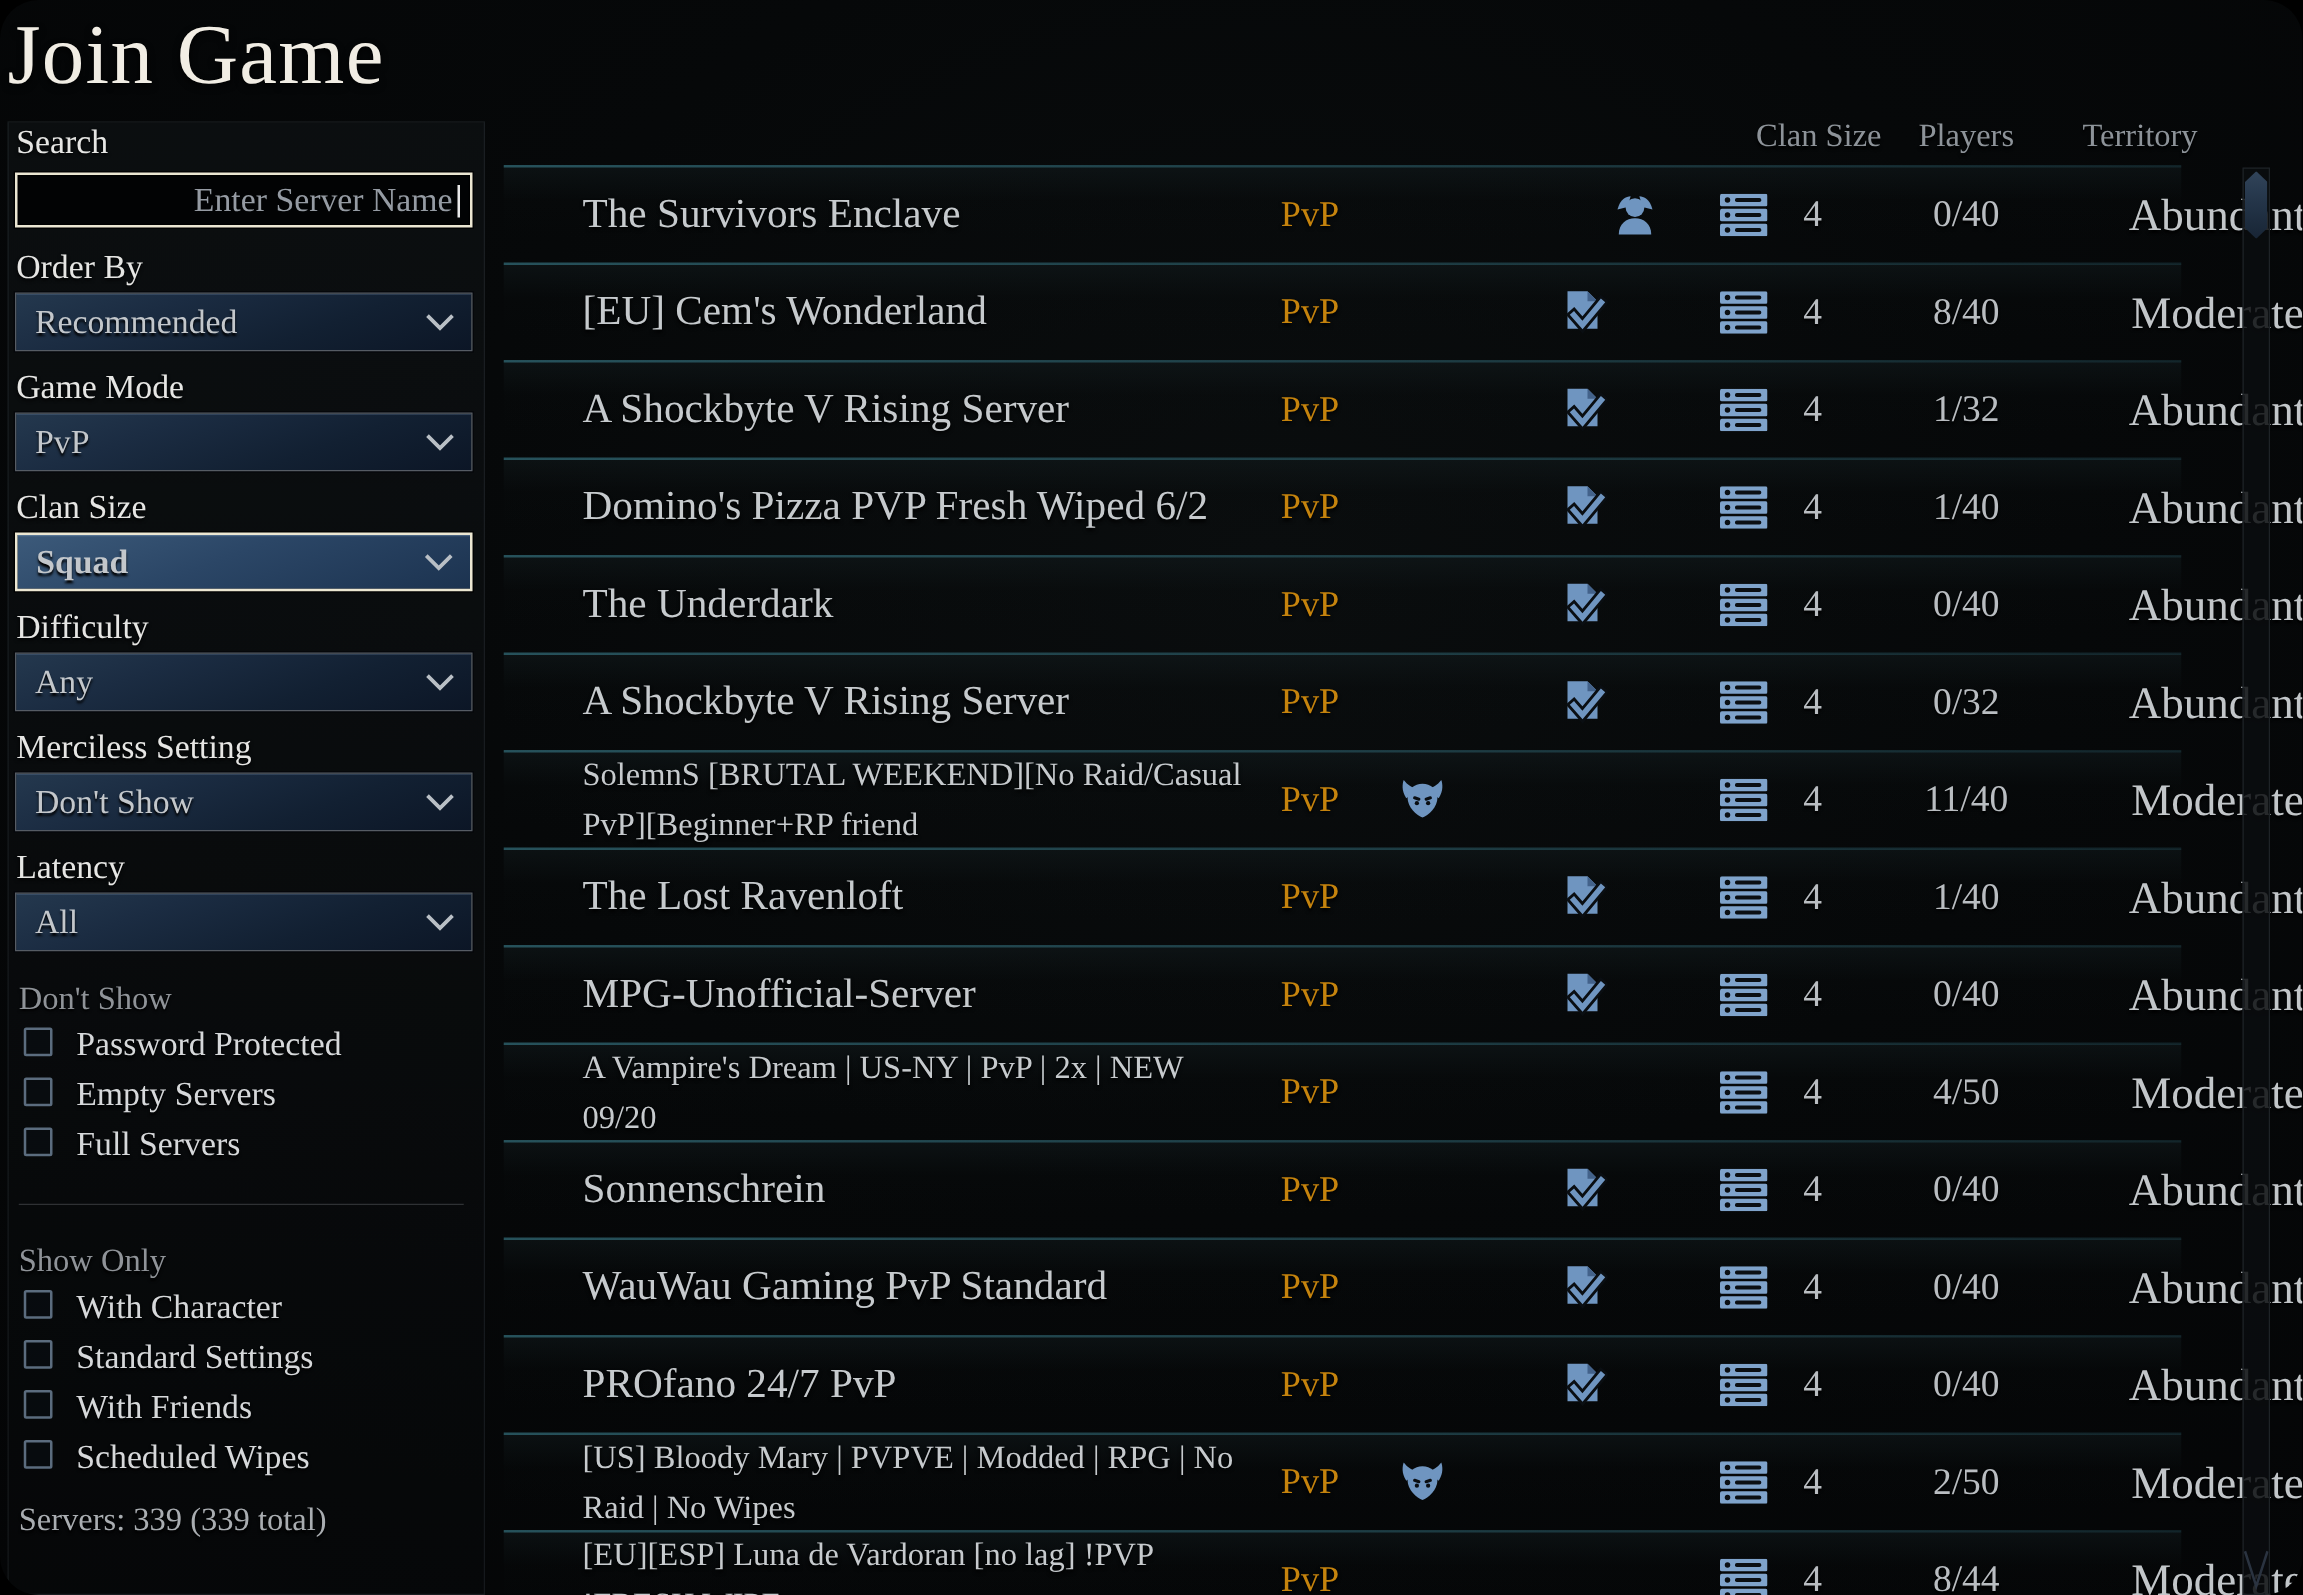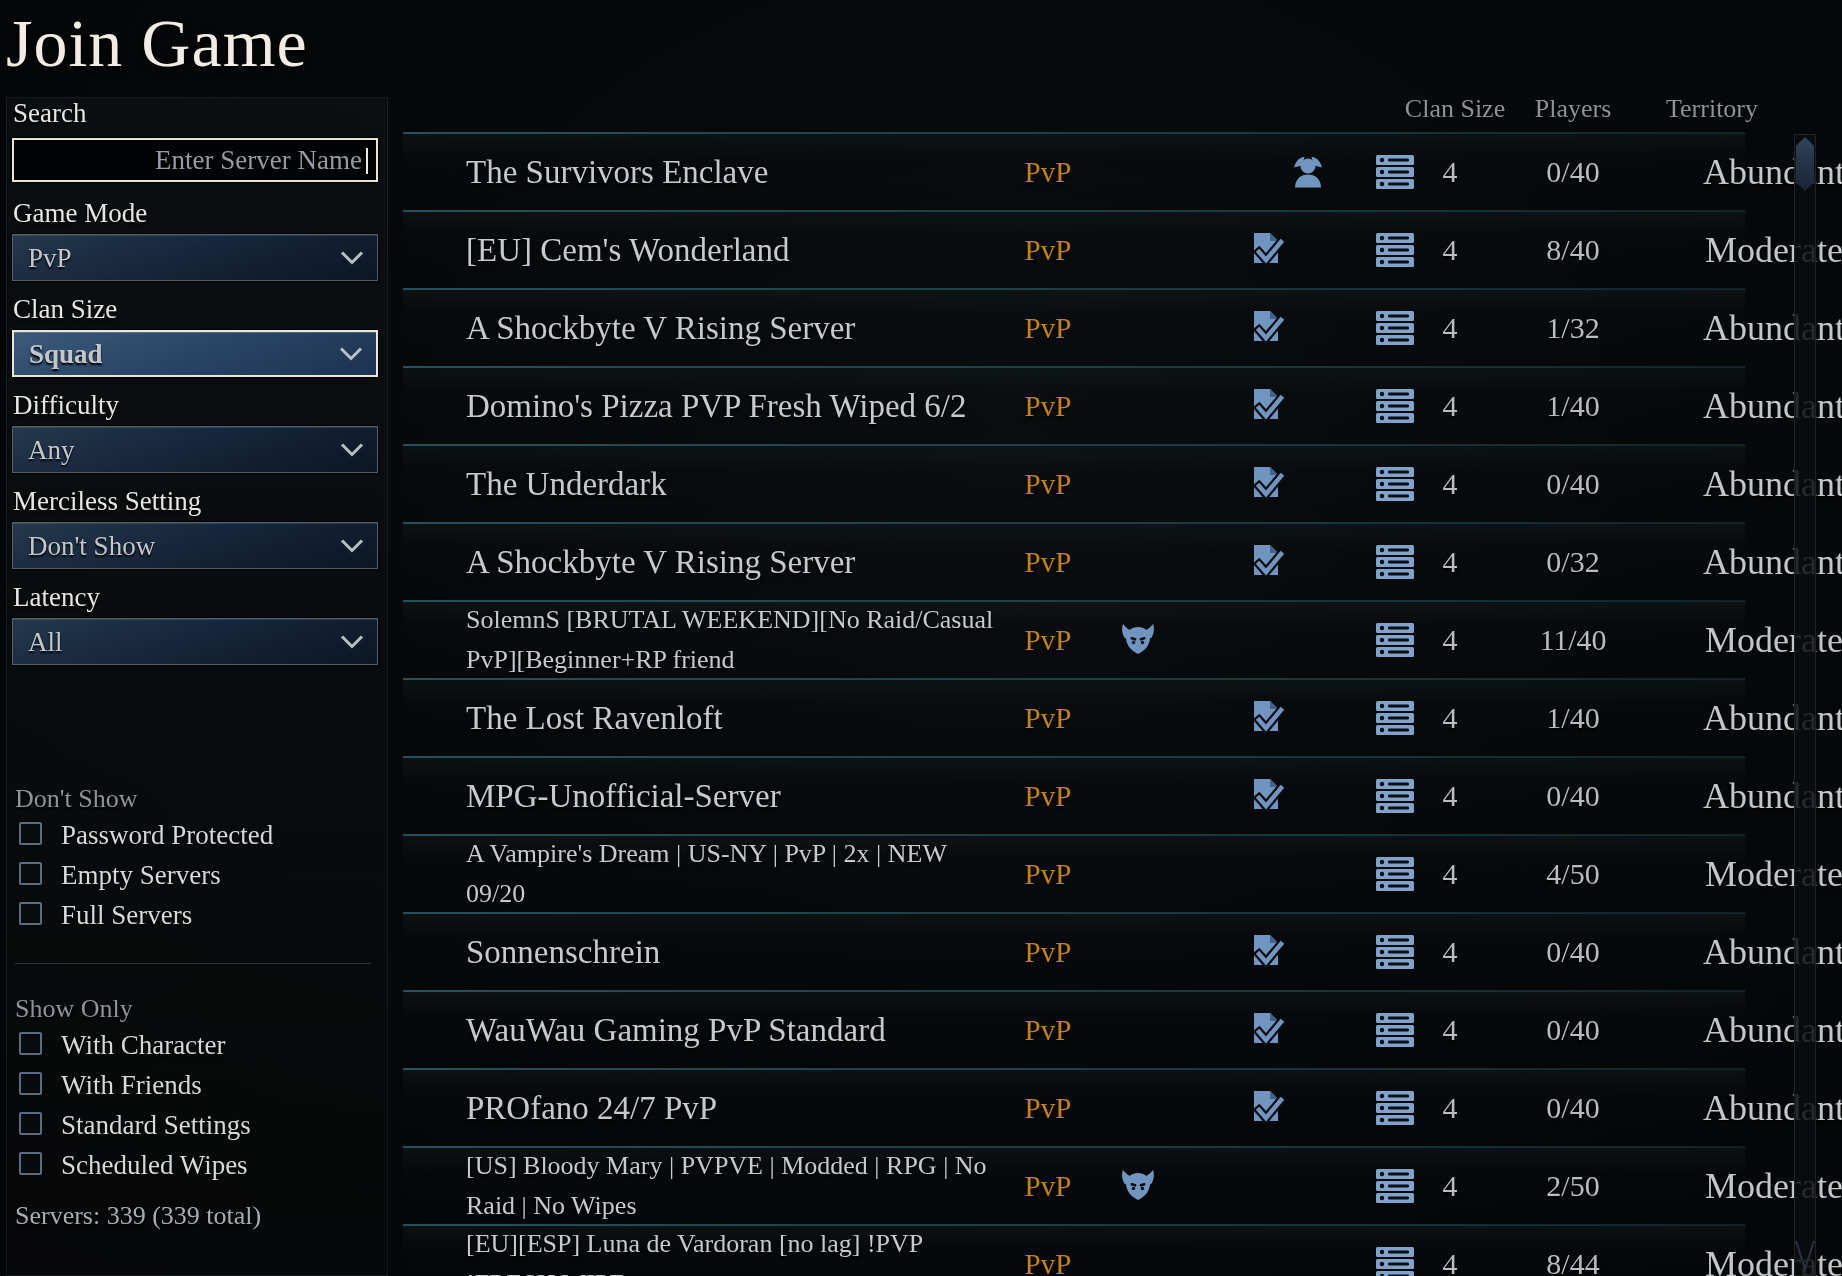--- a/index.html
+++ b/index.html
@@ -1,20 +1,21 @@
 <!DOCTYPE html>
 <html><head>
 <meta charset="utf-8">
 <style>
   html,body{margin:0;padding:0;background:#000;}
   .app{
     position:relative;width:1842px;height:1276px;overflow:hidden;
     background:radial-gradient(ellipse at 55% 35%, #0a0d0e 0%, #060809 45%, #040506 100%);
     font-family:"Liberation Serif", serif;
     color:#c6cacd;
+    border-radius:31px;
   }
   
   .page-title{
     position:absolute;left:6px;top:4px;font-size:68px;color:#f1ede4;
     letter-spacing:1px;text-shadow:0 3px 6px rgba(0,0,0,.9);
   }
   
   .sidebar{
     position:absolute;left:6px;top:97px;width:382px;height:1179px;
     background:linear-gradient(180deg, rgba(16,20,22,.55), rgba(8,10,12,.35));
@@ -119,20 +120,29 @@
 
   <div class="sidebar">
     <div class="sb-label search-label">Search</div>
     <div class="search-box">
       <input type="text" placeholder="Enter Server Name" style="">
       <div class="caret"></div>
     </div>
 
     <div class="filters">
         <div class="f-group">
+    <div class="f-label">Order By</div>
+    <div class="dropdown">
+      <span class="dd-value">Recommended</span>
+      <svg class="dd-chev" width="24" height="15" viewBox="0 0 24 15">
+        <polyline points="2,2 12,12 22,2" fill="none" stroke="#b9bfc5" stroke-width="3"></polyline>
+      </svg>
+    </div>
+  </div>
+        <div class="f-group">
     <div class="f-label">Game Mode</div>
     <div class="dropdown">
       <span class="dd-value">PvP</span>
       <svg class="dd-chev" width="24" height="15" viewBox="0 0 24 15">
         <polyline points="2,2 12,12 22,2" fill="none" stroke="#b9bfc5" stroke-width="3"></polyline>
       </svg>
     </div>
   </div>
         <div class="f-group">
     <div class="f-label">Clan Size</div>
@@ -191,25 +201,25 @@
     <div class="sb-divider"></div>
 
     <div class="section-header show-only-header">Show Only</div>
     <div class="check-list show-only-list">
         <div class="check-row">
     <div class="checkbox"></div>
     <div class="check-label">With Character</div>
   </div>
         <div class="check-row">
     <div class="checkbox"></div>
-    <div class="check-label">With Friends</div>
+    <div class="check-label">Standard Settings</div>
   </div>
         <div class="check-row">
     <div class="checkbox"></div>
-    <div class="check-label">Standard Settings</div>
+    <div class="check-label">With Friends</div>
   </div>
         <div class="check-row">
     <div class="checkbox"></div>
     <div class="check-label">Scheduled Wipes</div>
   </div>
       </div>
 
     <div class="servers-summary">Servers: 339 (339 total)</div>
   </div>
 

